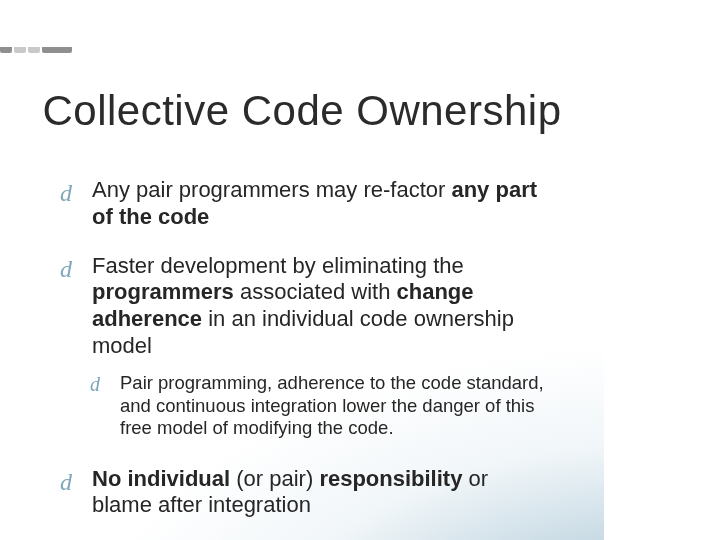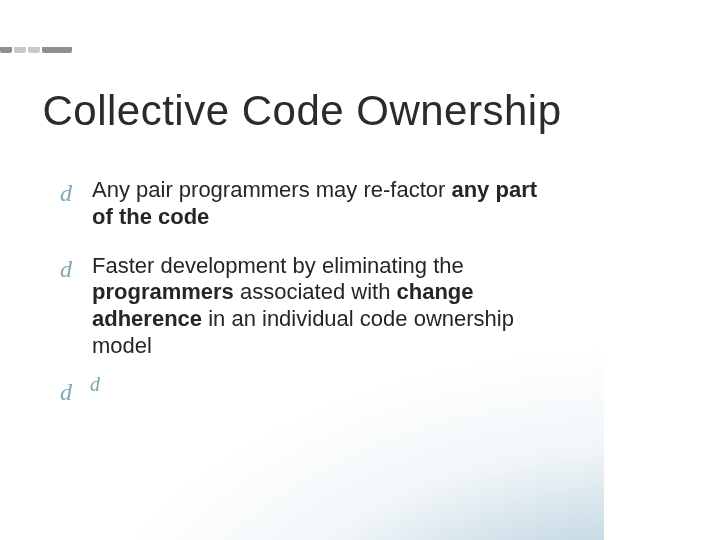--- a/index.html
+++ b/index.html
@@ -94,16 +94,16 @@
   <div class="tabs">
     <span class="tab dark"></span>
       <span class="tab"></span>
       <span class="tab"></span>
       <span class="tab dark wide"></span>
   </div>
   <div class="title">Collective Code Ownership</div>
   <div class="body">
       <div class="item"><span class="bullet">d</span><span>Any pair programmers may re-factor <b>any part of the code</b></span></div>
       <div class="item"><span class="bullet">d</span><span>Faster development by eliminating the <b>programmers</b> associated with <b>change adherence</b> in an individual code ownership model</span></div>
-      <div class="item sub"><span class="bullet">d</span></div>
-      <div class="item"><span class="bullet">d</span></div>
+      <div class="item sub"><span class="bullet">d</span><span>Pair programming, adherence to the code standard, and continuous integration lower the danger of this free model of modifying the code.</span></div>
+      <div class="item"><span class="bullet">d</span><span><b>No individual</b> (or pair) <b>responsibility</b> or blame after integration</span></div>
     </div>
 </div>
 
 </body></html>

